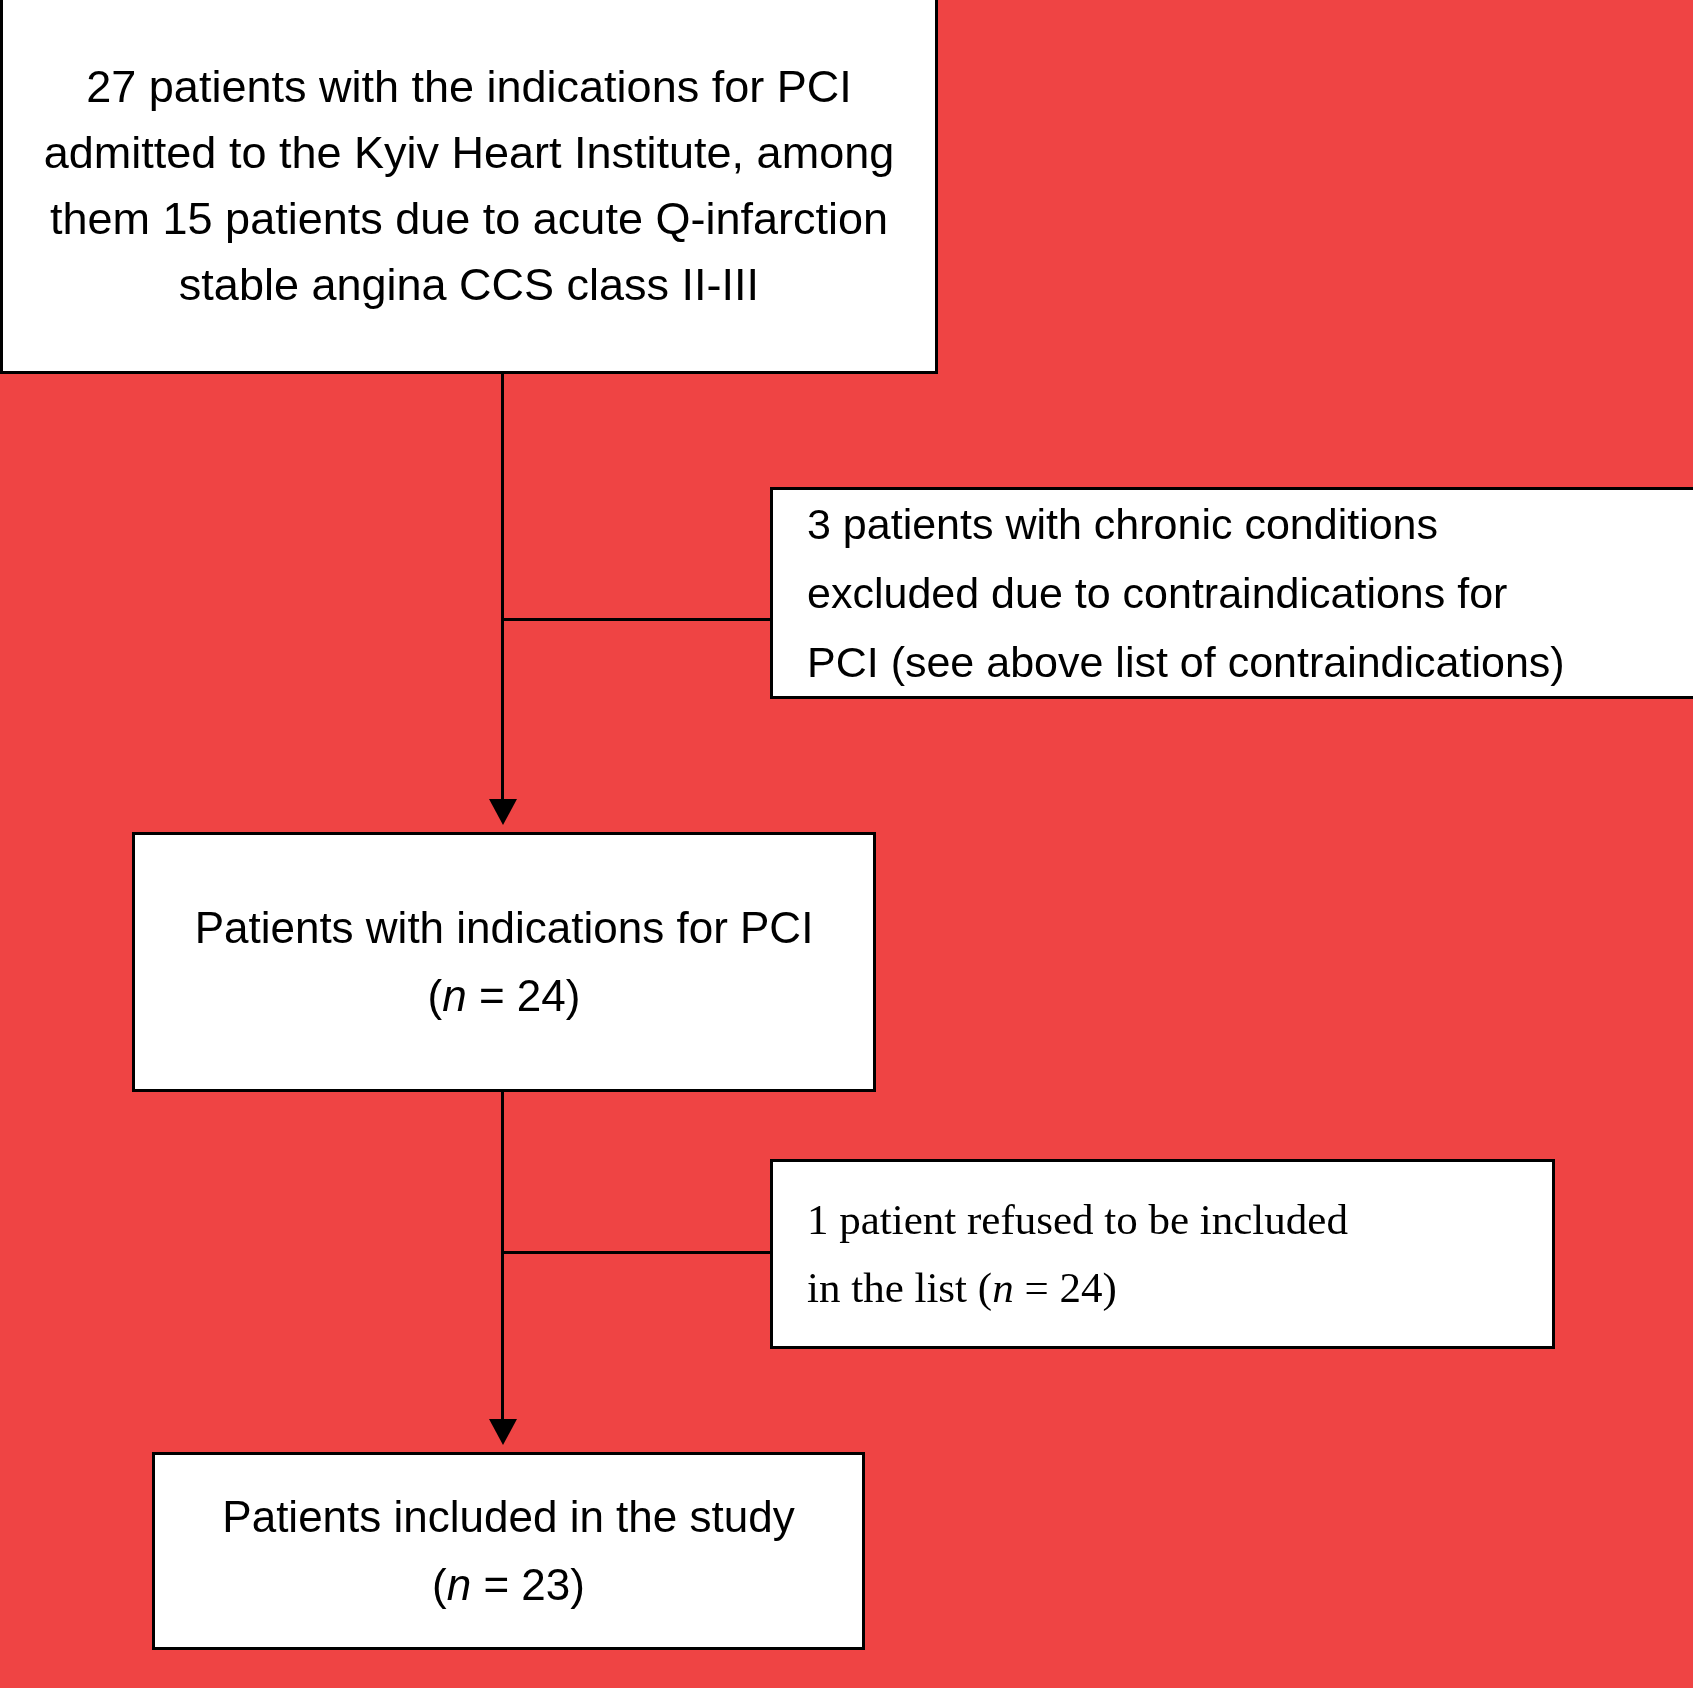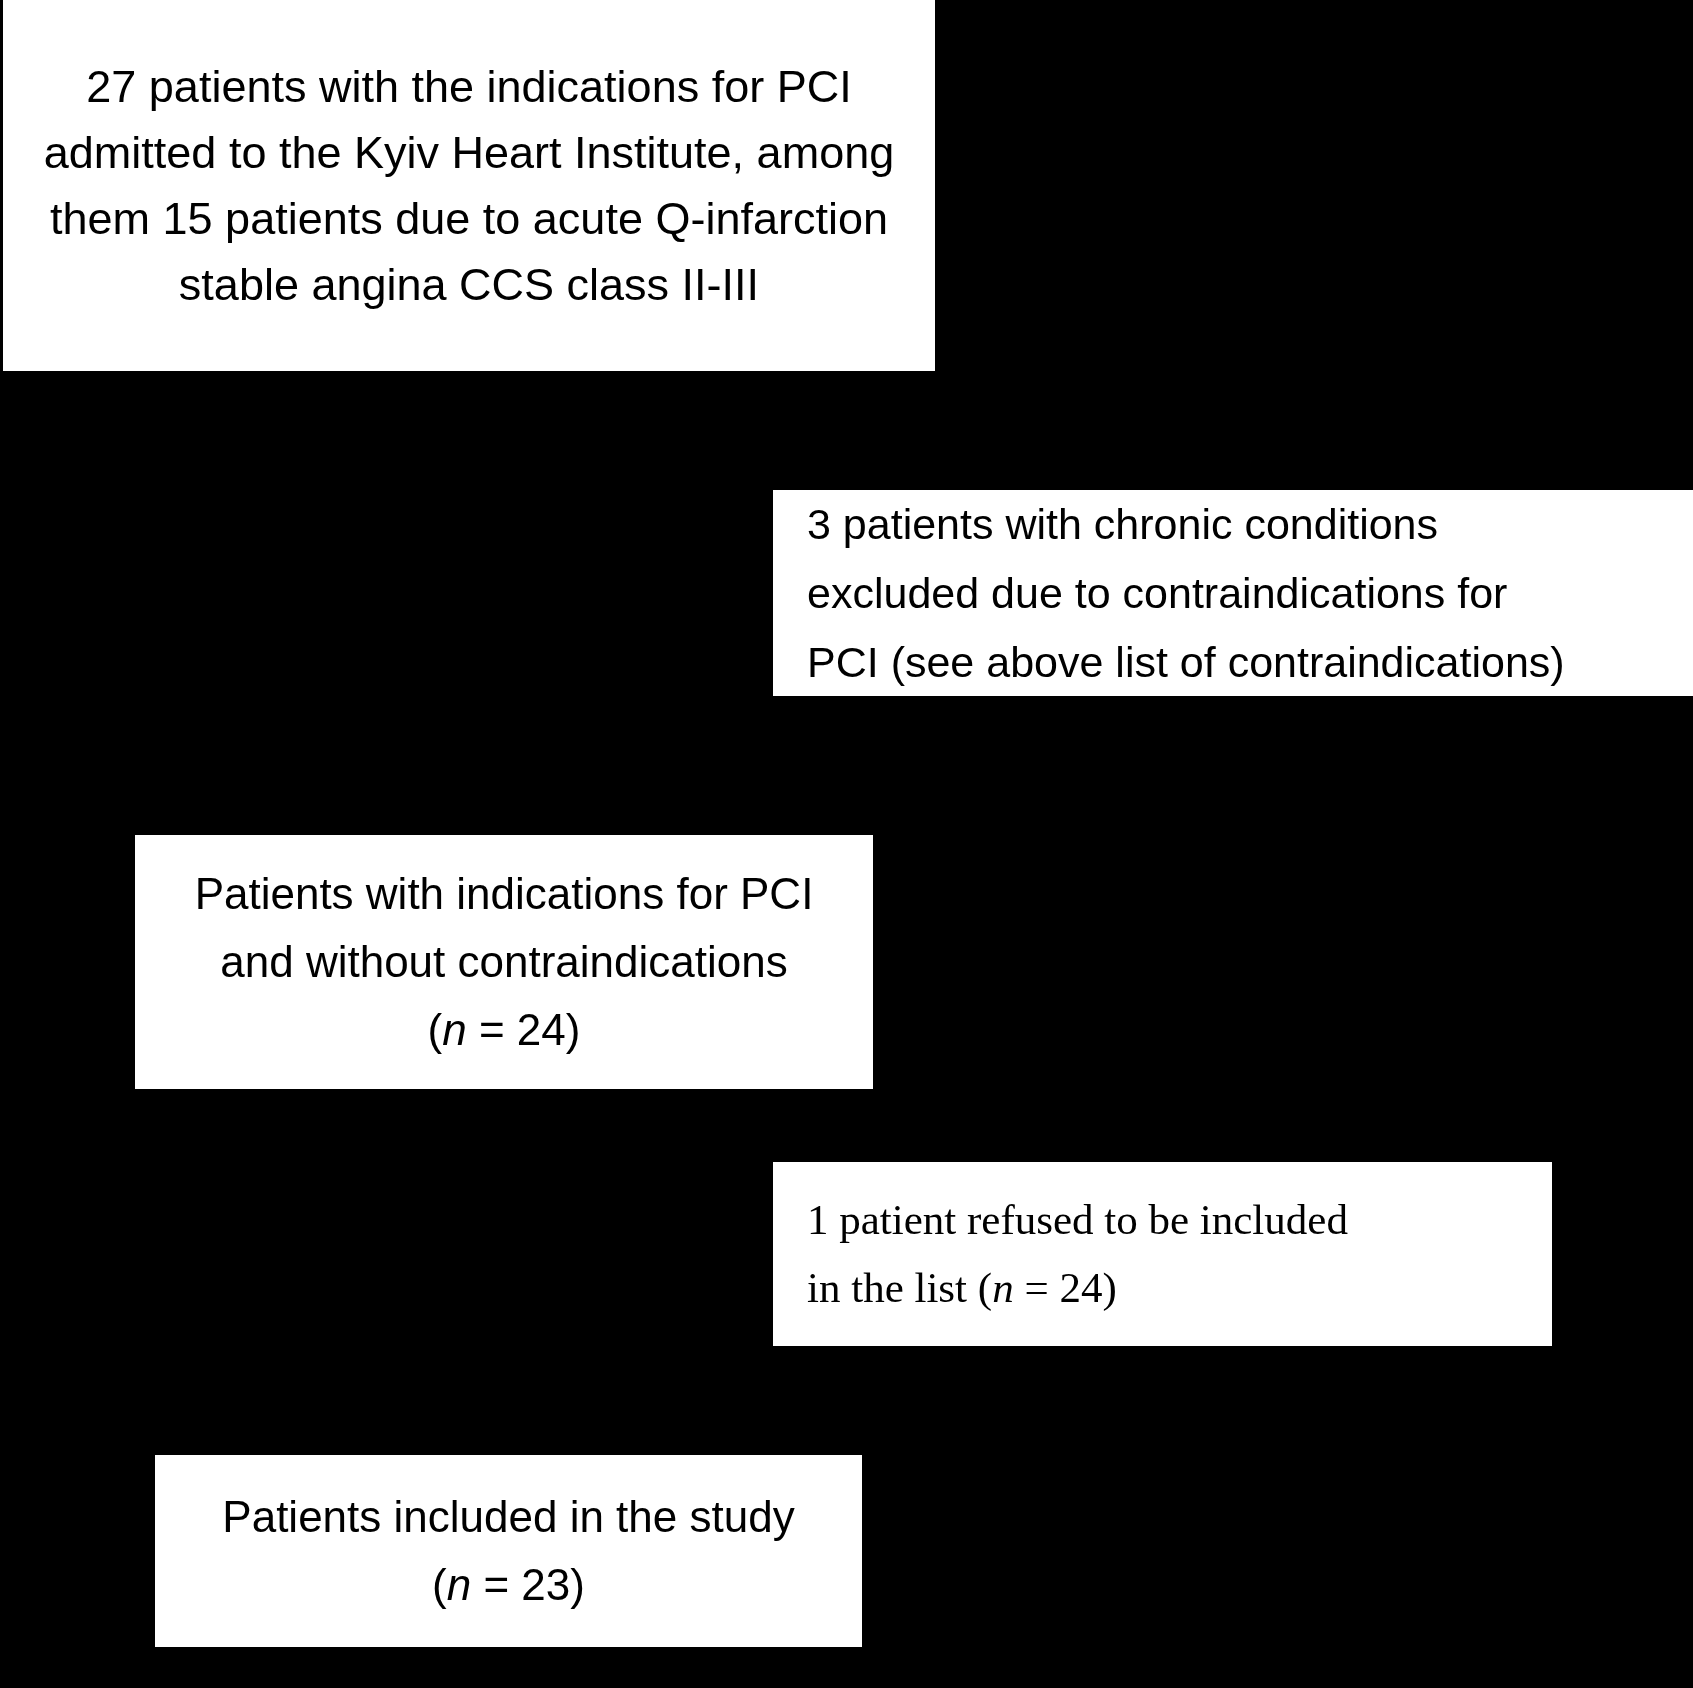--- a/index.html
+++ b/index.html
@@ -8,21 +8,21 @@
     padding: 0;
     background: #ffffff;
   }
   body {
     font-family: "Liberation Sans", "DejaVu Sans", sans-serif;
   }
   #canvas {
     position: relative;
     width: 1693px;
     height: 1688px;
-    background: #000000;
+    background: #ef4444;
     overflow: hidden;
   }
   .flow-box {
     position: absolute;
     box-sizing: border-box;
     border: 3px solid #000000;
     background: #ffffff;
     display: flex;
     flex-direction: column;
     justify-content: center;
@@ -125,21 +125,20 @@
   <div class="conn h-line" style="left:501px; top:618px; width:272px;"></div>
 
   <div class="flow-box" id="box-excluded-contraind">
     <span class="line">3 patients with chronic conditions</span>
     <span class="line">excluded due to contraindications for</span>
     <span class="line">PCI (see above list of contraindications)</span>
   </div>
 
   <div class="flow-box" id="box-eligible">
     <span class="line">Patients with indications for PCI</span>
-    <span class="line">and without contraindications</span>
     <span class="line"><span>(</span><span class="ital">n</span><span> = 24)</span></span>
   </div>
 
   <div class="conn v-line" style="left:501px; top:1092px; height:329px;"></div>
   <div class="arrow-head" style="left:489px; top:1419px;"></div>
 
   <div class="conn h-line" style="left:501px; top:1251px; width:272px;"></div>
 
   <div class="flow-box" id="box-refused">
     <span class="line">1 patient refused to be included</span>

